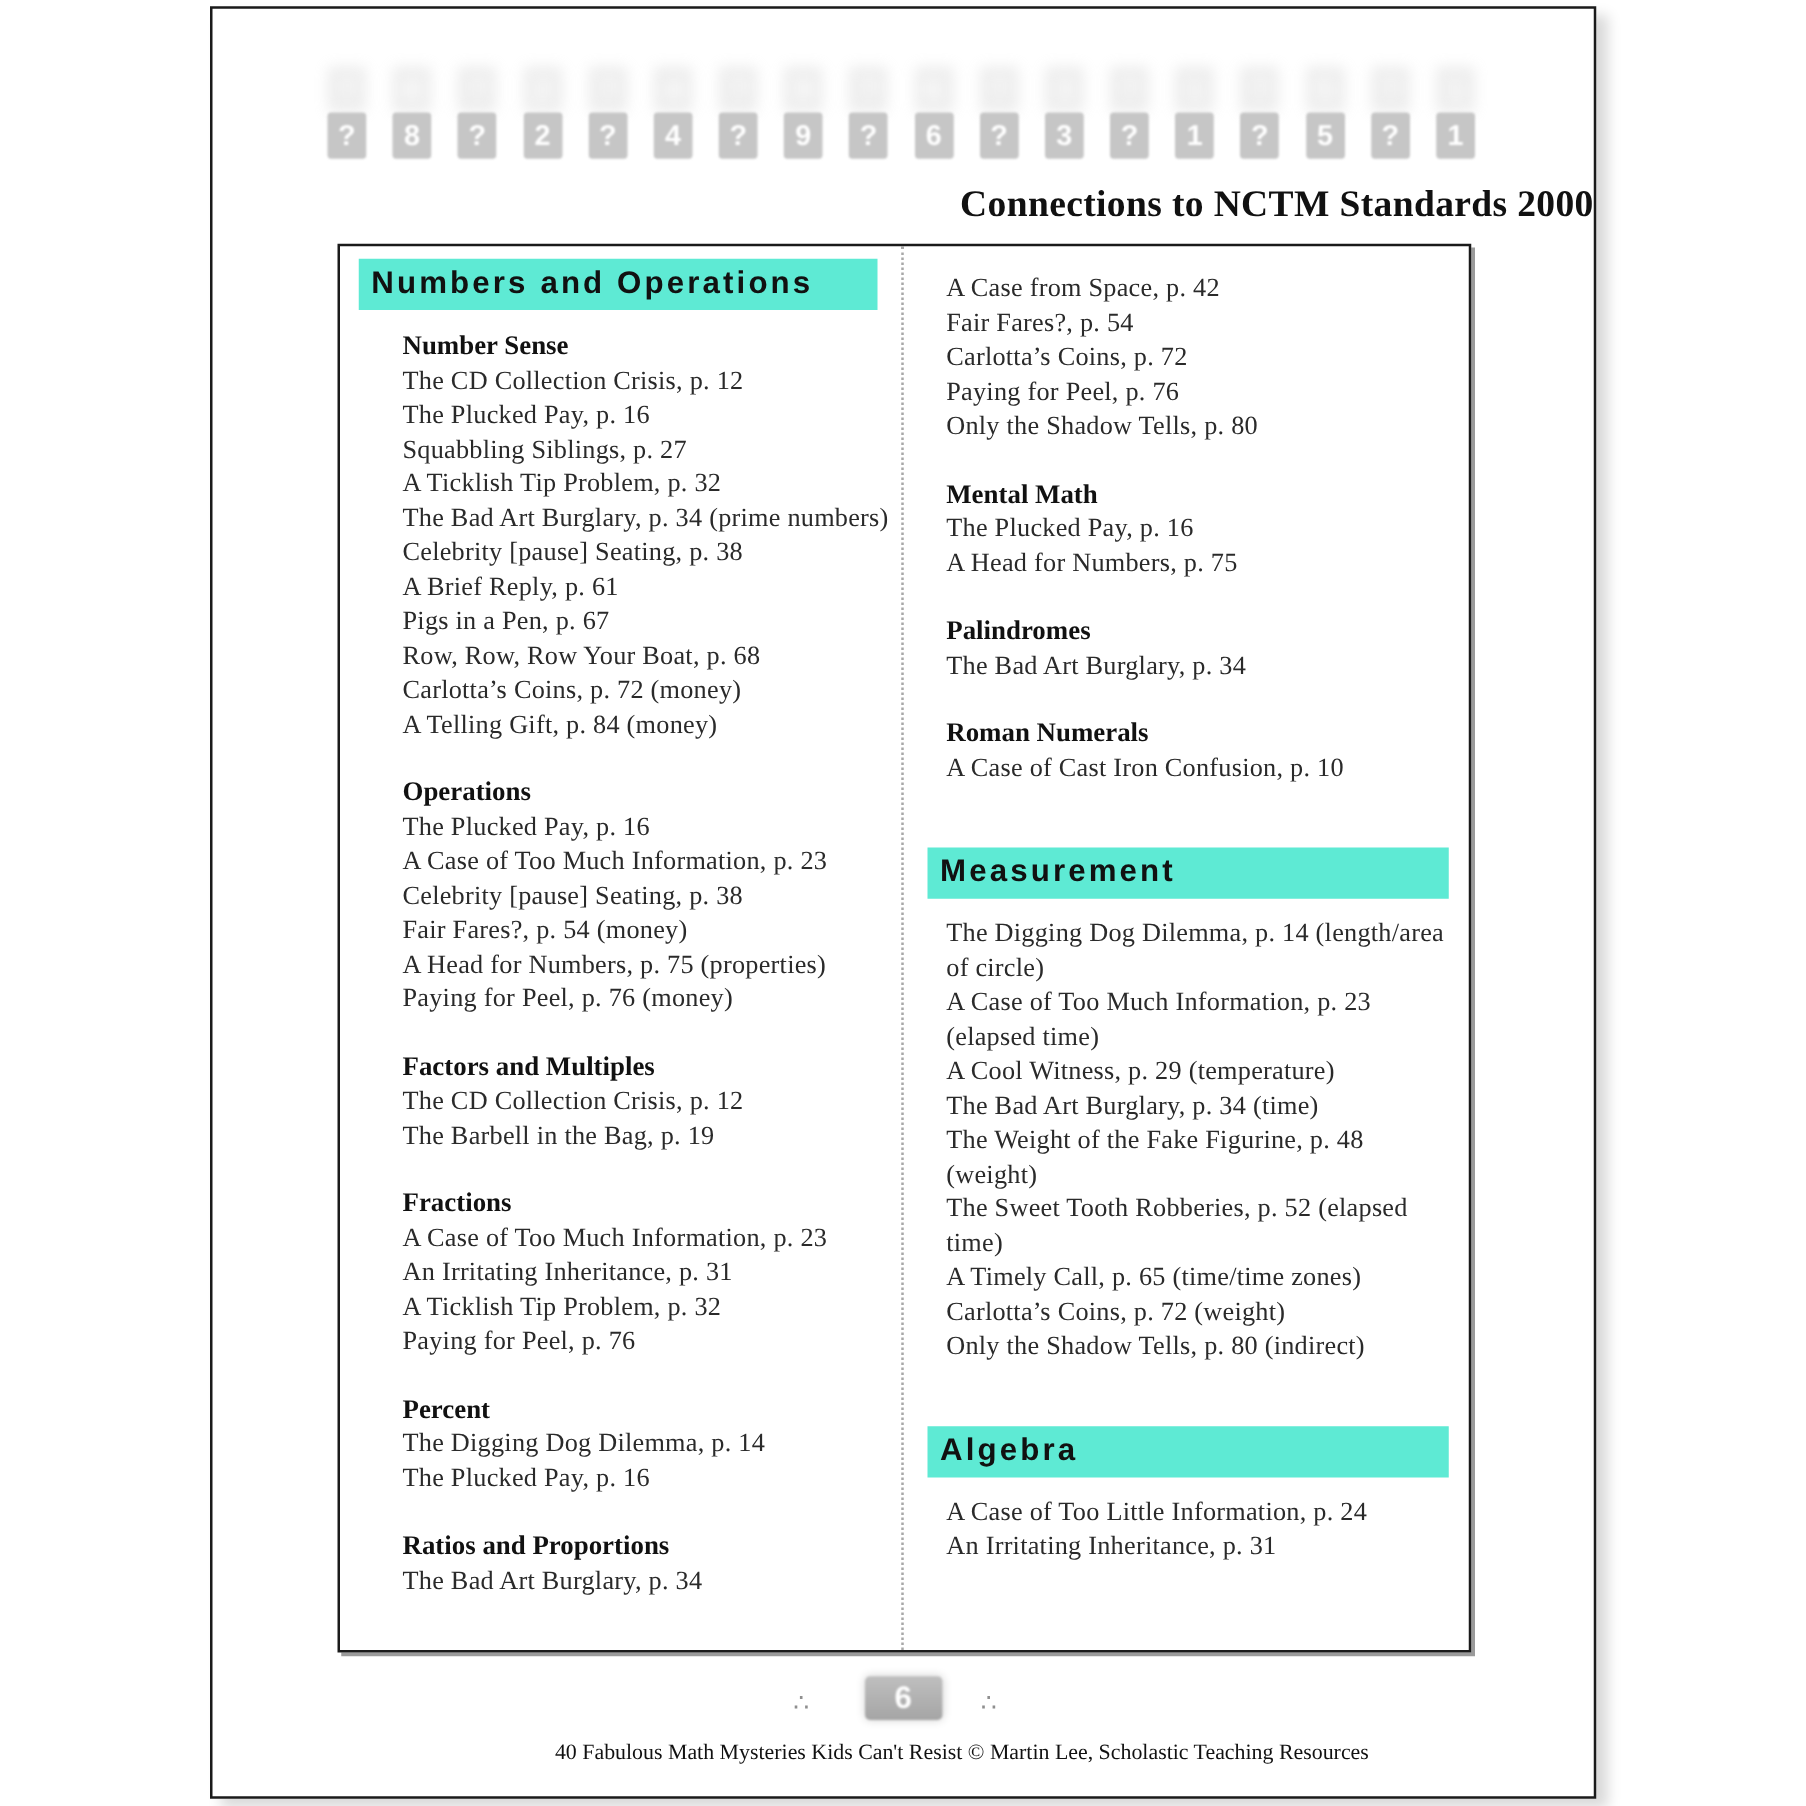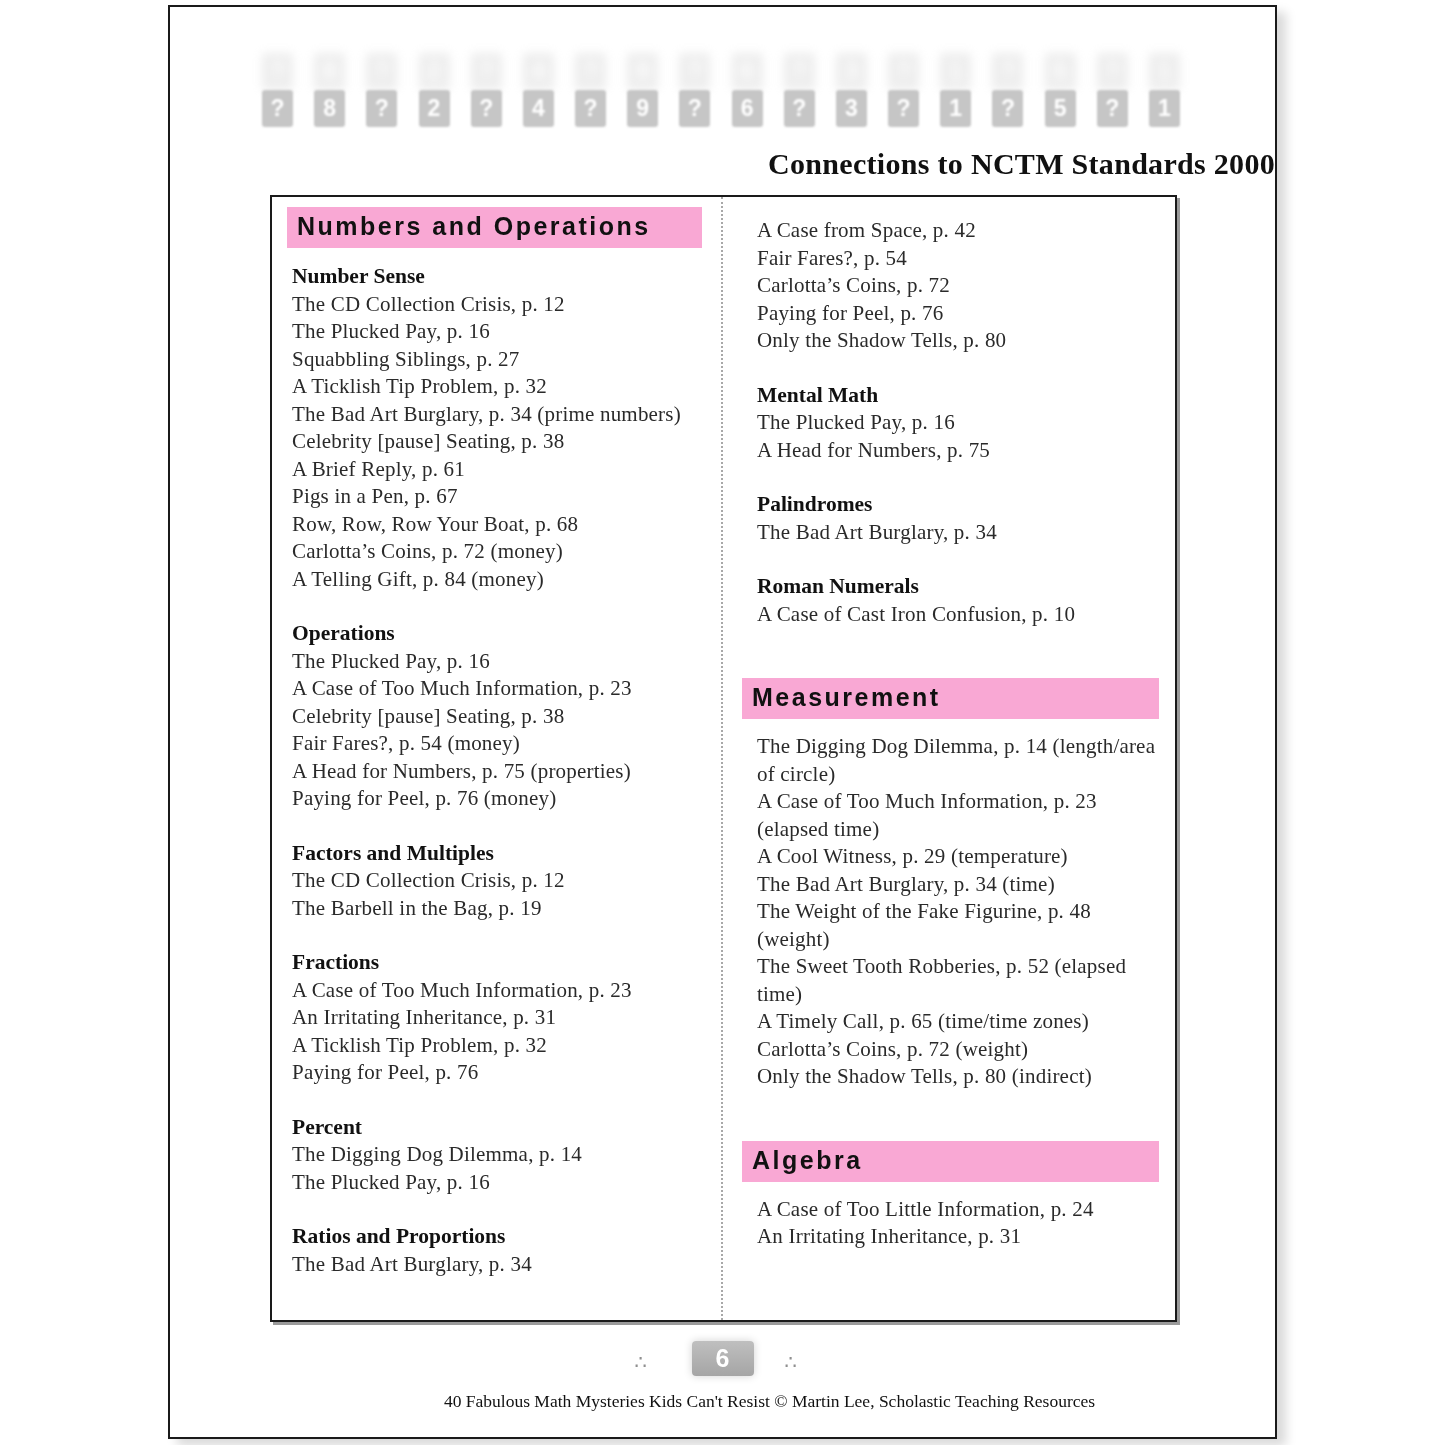--- a/index.html
+++ b/index.html
@@ -35,28 +35,28 @@
   .content-box{
     position:absolute;left:100px;top:188px;width:907px;height:1127px;
     border:2px solid #1a1a1a;box-sizing:border-box;background:#fff;
     box-shadow:3px 3px 0 #9a9a9a;
     display:flex;align-items:stretch;
   }
   .col-left{width:449px;box-sizing:border-box;}
   .divider{width:0;border-left:2px dotted #a8a8a8;}
   .col-right{flex:1;box-sizing:border-box;padding:0 16px 0 19px;}
   .section-bar{
-    background:#f9a8d4;color:#111;
+    background:#5eead4;color:#111;
     font-family:"Liberation Sans",sans-serif;font-weight:bold;
     font-size:25px;letter-spacing:2.5px;
     padding:5px 10px 7px 10px;
   }
   .col-left .section-bar{margin:10px 19px 0 15px;}
   .col-left .groups{margin:0 10px 0 20px;}
-  .group{margin-top:27px;}
+  .group{margin-top:27px;margin-left:30px;}
   .col-left .group:first-child{margin-top:15px;}
   .group-heading{
     font-weight:bold;font-size:21.5px;line-height:27.5px;color:#111;
   }
   .item{font-size:21px;line-height:27.5px;color:#2a2a2a;letter-spacing:.2px;}
   .col-right .block{margin-top:27px;}
   .col-right .block:first-child{margin-top:20px;}
   .col-right .block.section{margin-top:50px;}
   .col-right .group-heading,.col-right .item{padding-left:15px;}
   .col-right .section-bar + .items{margin-top:14px;}

